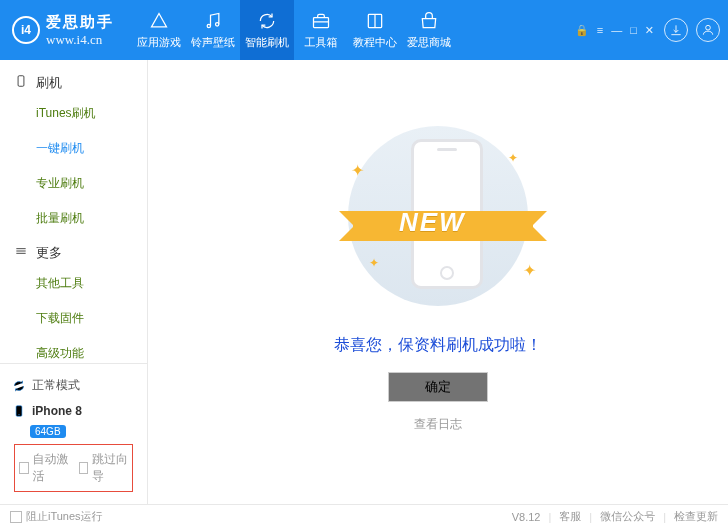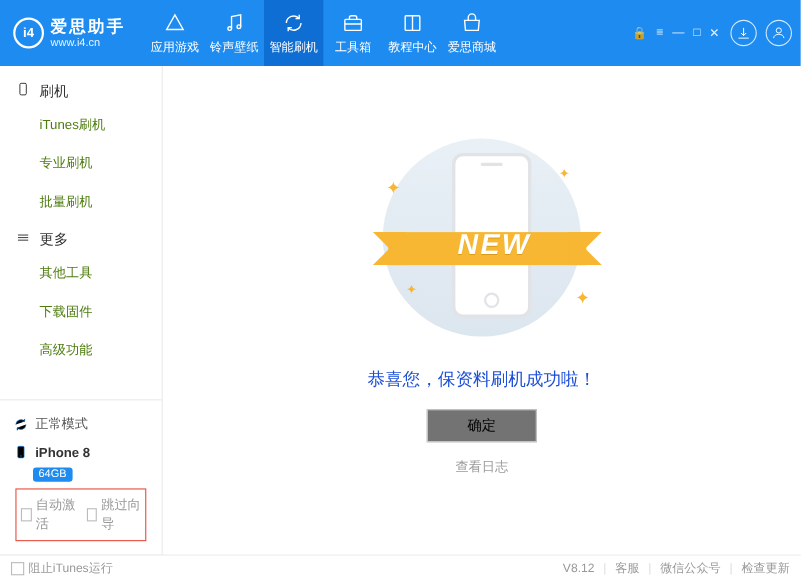--- a/index.html
+++ b/index.html
@@ -1,21 +1,21 @@
 <!DOCTYPE html>
 <html><head>
 <meta charset="utf-8">
 <style>
 * { margin: 0; padding: 0; box-sizing: border-box; font-family: "Microsoft YaHei", Arial, sans-serif; }
 body { width: 728px; height: 524px; overflow: hidden; background: #fff; font-size: 12px; color: #333; }
 .header { height: 60px; background: #1e8bf0; display: flex; align-items: center; padding: 0 8px 0 12px; }
 .logo { display: flex; align-items: center; color: #fff; }
 .logo-icon { width: 28px; height: 28px; border: 2px solid #fff; border-radius: 50%; display: flex; align-items: center; justify-content: center; font-size: 12px; font-weight: bold; margin-right: 6px; }
 .logo-text .name { font-size: 15px; font-weight: bold; letter-spacing: 2px; }
-.logo-text .url { font-size: 10px; opacity: .9; }
+.logo-text .url { font-size: 13px; opacity: .9; font-family: Liberation Serif, serif; }
 .nav { display: flex; margin-left: 18px; flex: 1; }
 .nav-item { width: 54px; height: 60px; display: flex; flex-direction: column; align-items: center; justify-content: center; color: #fff; cursor: pointer; }
 .nav-item.active { background: #0f6ed4; }
 .nav-item .icon { width: 22px; height: 22px; display: flex; align-items: center; justify-content: center; margin-bottom: 3px; }
 .nav-item .icon svg { stroke: #fff; fill: none; stroke-width: 1.5; }
 .nav-item .label { font-size: 11px; }
 .header-right { display: flex; align-items: center; gap: 8px; color: #fff; }
 .win-ctrls { display: flex; gap: 4px; font-size: 11px; }
 .win-ctrls span { padding: 2px; cursor: pointer; opacity: .85; }
 .circle-btn { width: 24px; height: 24px; border: 1.5px solid rgba(255,255,255,.8); border-radius: 50%; display: flex; align-items: center; justify-content: center; cursor: pointer; }
@@ -40,21 +40,21 @@
 .illus { width: 230px; height: 190px; position: relative; margin-top: -10px; }
 .illus .bg-circle { position: absolute; inset: 0; margin: auto; width: 180px; height: 180px; border-radius: 50%; background: linear-gradient(180deg,#e9f0f6 0%,#dce6ef 100%); }
 .illus .phone { position: absolute; left: 88px; top: 18px; width: 72px; height: 150px; background: #fff; border: 3px solid #e2e3e7; border-radius: 10px; }
 .illus .phone::before { content:""; position:absolute; top:6px; left:50%; transform:translateX(-50%); width:20px; height:3px; background:#e2e3e7; border-radius:2px;}
 .illus .phone::after { content:""; position:absolute; bottom:6px; left:50%; transform:translateX(-50%); width:10px; height:10px; border:2px solid #e2e3e7; border-radius:50%;}
 .illus .ribbon { position: absolute; left: 30px; top: 78px; width: 180px; height: 50px; }
 .illus .ribbon-back { position:absolute; left:0; top:12px; width:180px; height:30px; background:#f7b733; }
 .illus .ribbon-back::before,.illus .ribbon-back::after{content:"";position:absolute;top:0;width:0;height:0;border:15px solid #f7b733;}
 .illus .ribbon-back::before{left:-14px;border-left-color:transparent;}
 .illus .ribbon-back::after{right:-14px;border-right-color:transparent;}
-.illus .ribbon-txt { position:absolute; left:63px; top:8px; font-size:26px; font-weight:900; font-style:italic; color:#fff; letter-spacing:2px; text-shadow:0 1px 0 #d99a1a;}
+.illus .ribbon-txt { position:absolute; left:46px; top:8px; font-size:26px; font-weight:900; font-style:italic; color:#fff; letter-spacing:2px; text-shadow:0 1px 0 #d99a1a;}
 .illus .star { position:absolute; color:#f7b733; font-size:16px; }
 .success-txt { font-size: 16px; color: #1d4ed8; margin-top: 24px; }
 .ok-btn { margin-top: 16px; width: 100px; height: 30px; border: 1px solid #ccc; background: #737373; font-size: 13px; cursor: pointer; }
 .log-link { margin-top: 14px; font-size: 12px; color: #999; cursor: pointer; }
 
 .footer { height: 20px; border-top: 1px solid #e8e8e8; display: flex; align-items: flex-end; padding: 0 10px; font-size: 11px; color: #999; }
 .footer .chk { color: #999; font-size: 11px; }
 .footer-right { margin-left: auto; display: flex; gap: 8px; align-items: center; }
 .footer-right span { cursor: pointer; }
 .sep { color: #ddd; }
@@ -150,20 +150,21 @@
 <div class="body">
   <div class="sidebar">
     <div class="side-scroll" id="side">
         <div class="side-group">
           <svg width="14" height="14" viewBox="0 0 24 24">
             <rect x="7" y="3" width="10" height="18" rx="2"></rect>
           </svg>
           <span>刷机</span>
         </div>
         <div class="side-item">iTunes刷机</div>
+        <div class="side-item active">一键刷机</div>
         <div class="side-item">专业刷机</div>
         <div class="side-item">批量刷机</div>
         <div class="side-group">
           <svg width="14" height="14" viewBox="0 0 24 24">
             <path d="M4 8h16M4 12h16M4 16h16"></path>
           </svg>
           <span>更多</span>
         </div>
         <div class="side-item">其他工具</div>
         <div class="side-item">下载固件</div>

